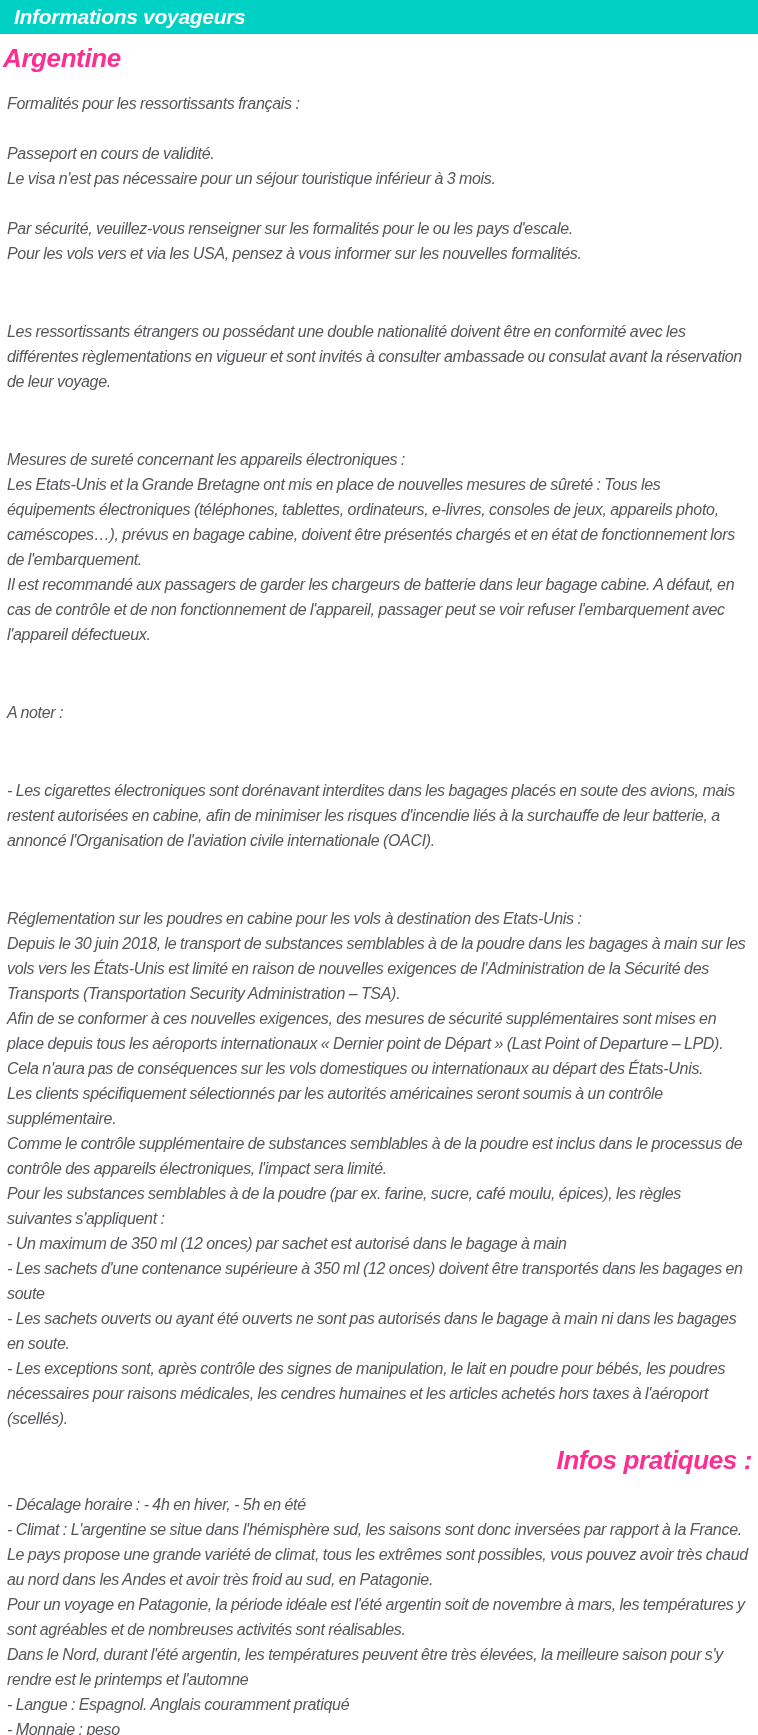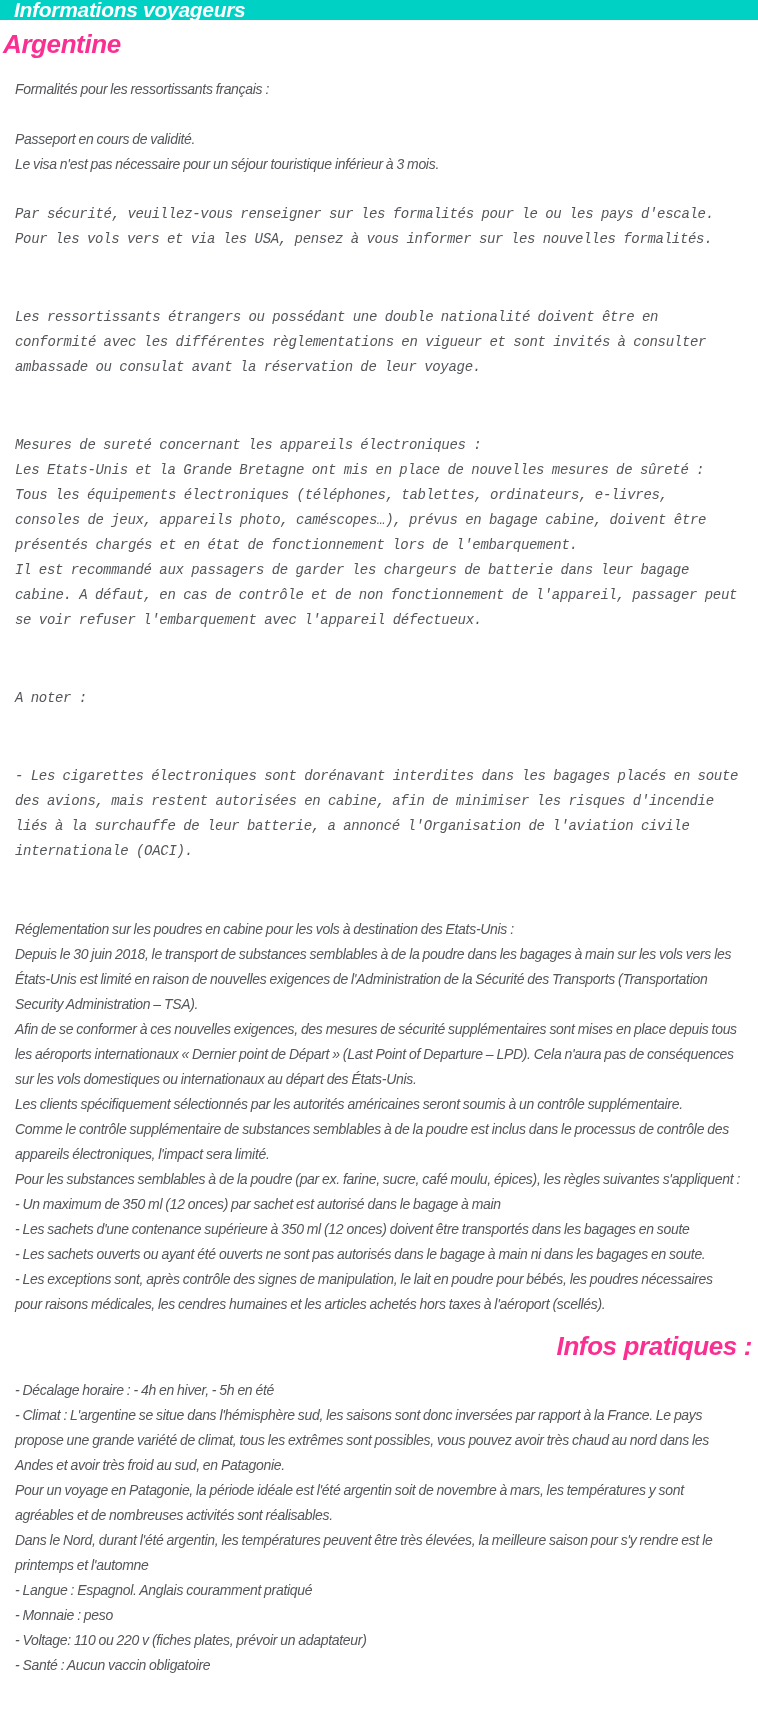--- a/index.html
+++ b/index.html
@@ -13,21 +13,21 @@
   body{
     width:758px;
     min-height:1735px;
     background:#ffffff;
     font-family:"Liberation Sans", sans-serif;
     font-style:italic;
     color:var(--body-color);
   }
   .header-bar{
     width:100%;
-    height:20px;
+    height:34px;
     background:var(--header-bg);
     display:flex;
     align-items:center;
     padding-left:14px;
   }
   .header-title{
     color:var(--title-color);
     font-size:21px;
     font-weight:bold;
     font-style:italic;
@@ -41,30 +41,30 @@
     font-size:26px;
     font-weight:bold;
     letter-spacing:-0.4px;
     margin:9px 0 17px 0;
   }
   h2.section-heading.practical{
     margin:14px 0 16px 0;
     text-align:right;
   }
   p.para{
-    margin:12px;
-    font-size:14px;
+    margin:4px;
+    font-size:16px;
     line-height:25px;
     letter-spacing:-0.3px;
     word-spacing:-0.5px;
     white-space:pre-line;
   }
   .mb-1{margin-bottom:25px !important;}   
   .mb-15{margin-bottom:41px !important;}  
-  .mb-2{margin-bottom:53px !important;font-family:Liberation Mono, monospace;}   
+  .mb-2{margin-bottom:53px !important;}   
 </style>
 </head>
 <body>
 
 <header class="header-bar">
   <span class="header-title">Informations voyageurs</span>
 </header>
 
 <main class="content">
 

